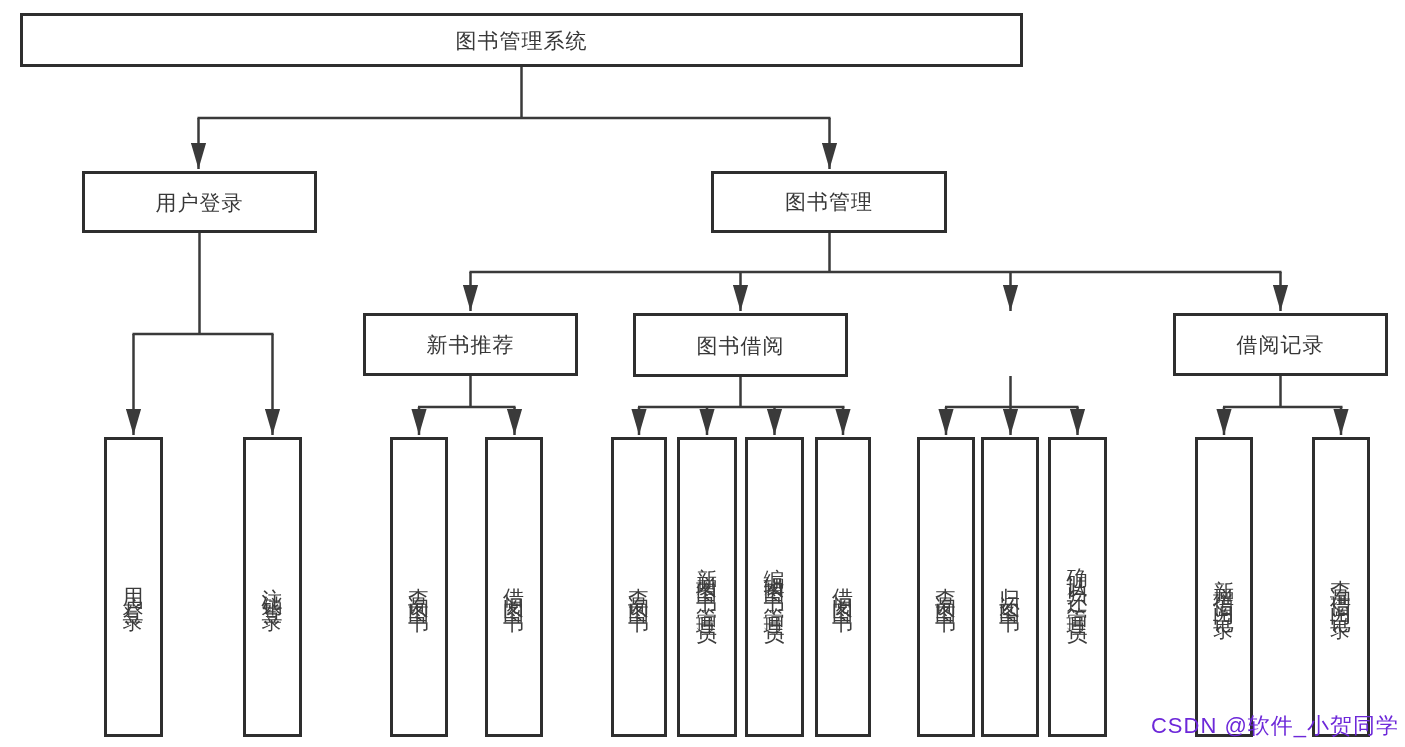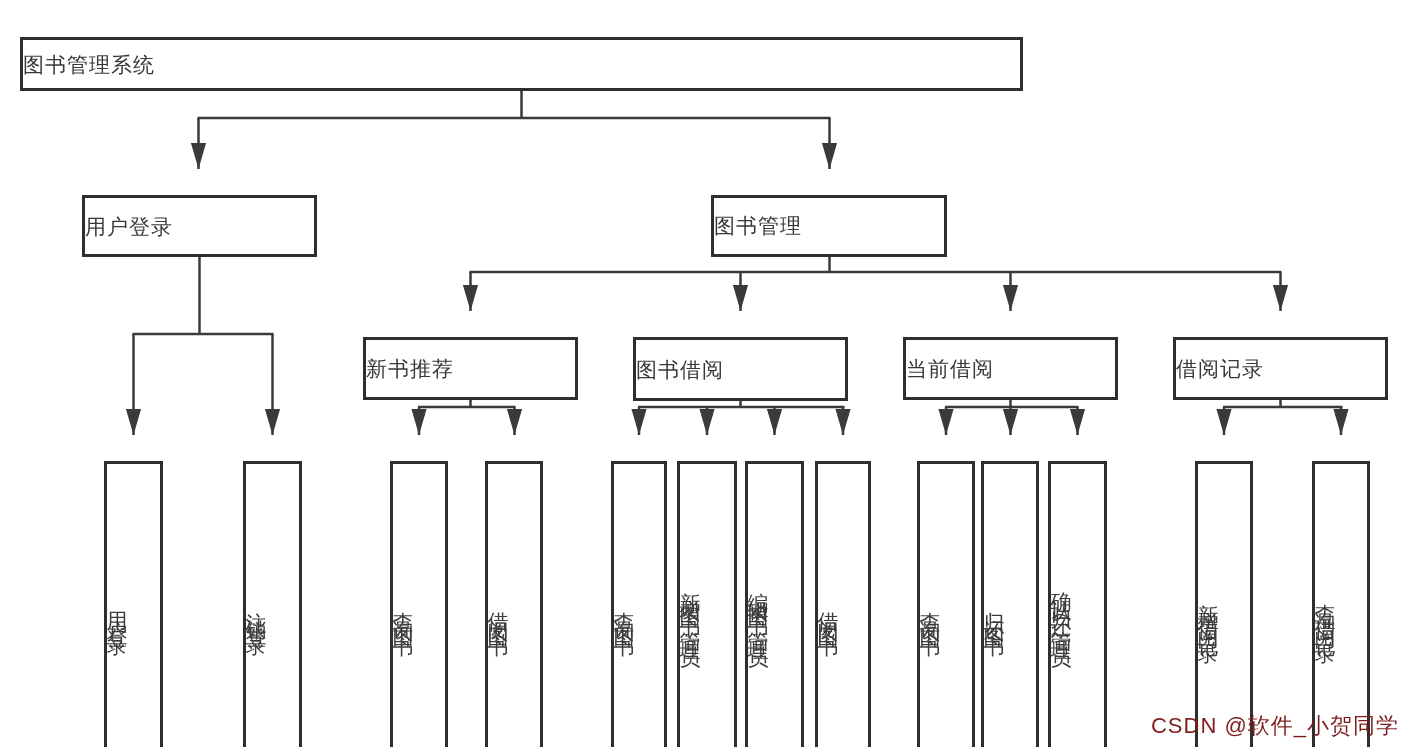--- a/index.html
+++ b/index.html
@@ -20,42 +20,42 @@
     left: 0; top: 0;
     width: 1405px; height: 747px;
   }
   .box {
     position: absolute;
     box-sizing: border-box;
     background: #ffffff;
     border: 3px solid #2e2e2e;
     display: flex;
     align-items: center;
+    justify-content: center;
     color: #383838;
-    margin-top: 24px;
   }
   .hbox {
     font-size: 21px;
     letter-spacing: 1px;
     line-height: 1;
     white-space: nowrap;
   }
   .vbox .vlabel {
     writing-mode: vertical-rl;
     line-height: 1;
     font-size: 21px;
     letter-spacing: 8px;
     color: #3c3c3c;
   }
   .watermark {
     position: absolute;
     top: 711px;
     right: 6px;
     font-size: 22px;
-    color: #7f1d1d;
+    color: #6d28d9;
     letter-spacing: 1px;
     white-space: nowrap;
   }
 </style>
 </head>
 <body>
 
 <div id="stage">
 
   <svg id="wires" viewBox="0 0 1405 747" xmlns="http://www.w3.org/2000/svg">
@@ -118,23 +118,20 @@
   <div class="box hbox" style="left:711px; top:171px; width:236px; height:62px;font-family:Liberation Serif, serif;">
     <span>图书管理</span>
   </div>
 
   <div class="box hbox" style="left:363px; top:313px; width:215px; height:63px;">
     <span>新书推荐</span>
   </div>
   <div class="box hbox" style="left:633px; top:313px; width:215px; height:64px;">
     <span>图书借阅</span>
   </div>
-  <div class="box hbox" style="left:903px; top:313px; width:215px; height:63px;">
-    <span>当前借阅</span>
-  </div>
   <div class="box hbox" style="left:1173px; top:313px; width:215px; height:63px;">
     <span>借阅记录</span>
   </div>
 
   <div class="box vbox" style="left:104px; top:437px; width:59px; height:300px;">
     <span class="vlabel">用户登录</span>
   </div>
   <div class="box vbox" style="left:243px; top:437px; width:59px; height:300px;">
     <span class="vlabel">注销登录</span>
   </div>

